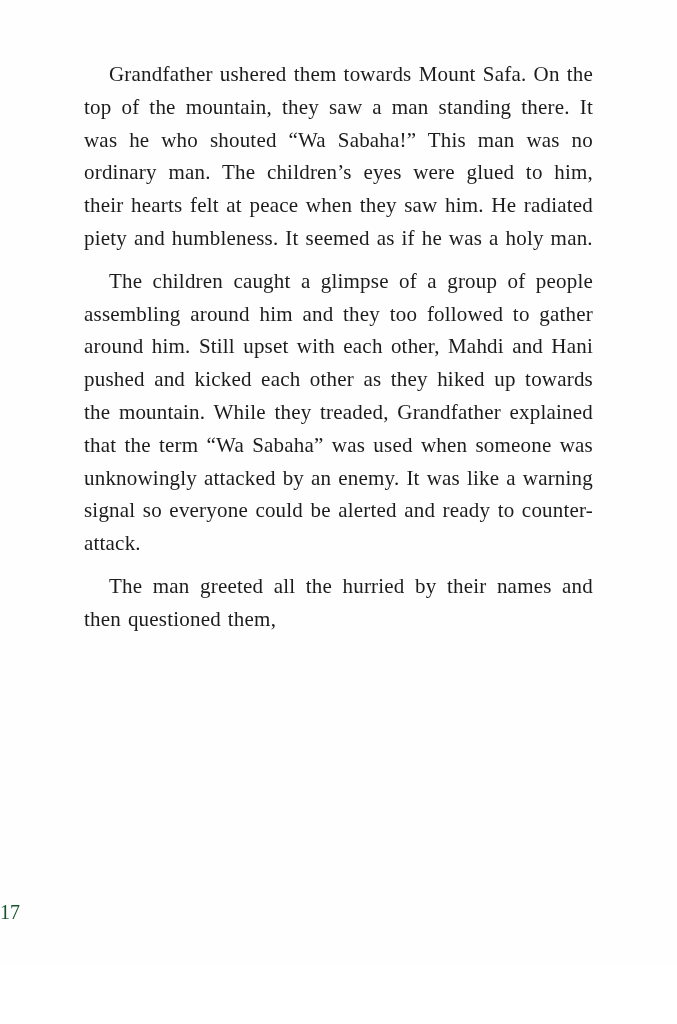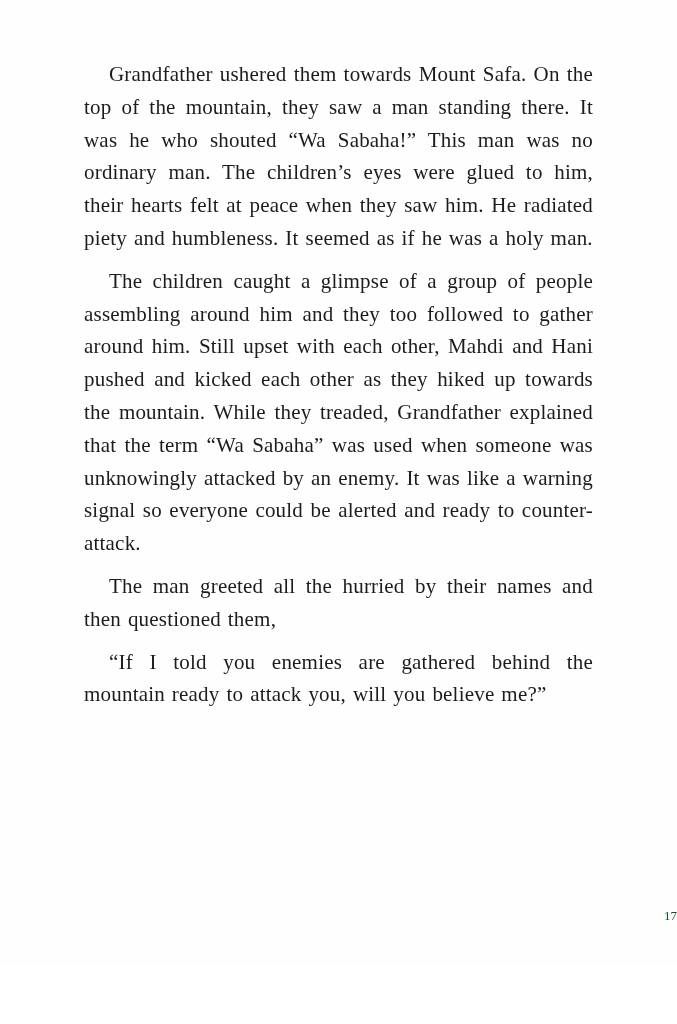--- a/index.html
+++ b/index.html
@@ -26,29 +26,28 @@
     text-indent: 25px;
     margin-bottom: 10px;
     letter-spacing: 0.2px;
     word-spacing: 1.5px;
   }
   .page-number {
     position: absolute;
     bottom: 40px;
     left: 0;
     width: 100%;
-    text-align: right;
-    font-size: 13px;
+    text-align: left;
+    font-size: 20px;
     color: #14532d;
   }
 </style>
 </head>
 <body>
 
 <div class="page">
   <div class="body-text">
     <p>Grandfather ushered them towards Mount Safa. On the top of the mountain, they saw a man standing there. It was he who shouted “Wa Sabaha!” This man was no ordinary man. The children’s eyes were glued to him, their hearts felt at peace when they saw him. He radiated piety and humbleness. It seemed as if he was a holy man.</p>
     <p>The children caught a glimpse of a group of people assembling around him and they too followed to gather around him. Still upset with each other, Mahdi and Hani pushed and kicked each other as they hiked up towards the mountain. While they treaded, Grandfather explained that the term “Wa Sabaha” was used when someone was unknowingly attacked by an enemy. It was like a warning signal so everyone could be alerted and ready to counter-attack.</p>
     <p>The man greeted all the hurried by their names and then questioned them,</p>
-    <p>“If I told you enemies are gathered behind the mountain ready to attack you, will you believe me?”</p>
   </div>
   <div class="page-number">17</div>
 </div>
 
 </body></html>

